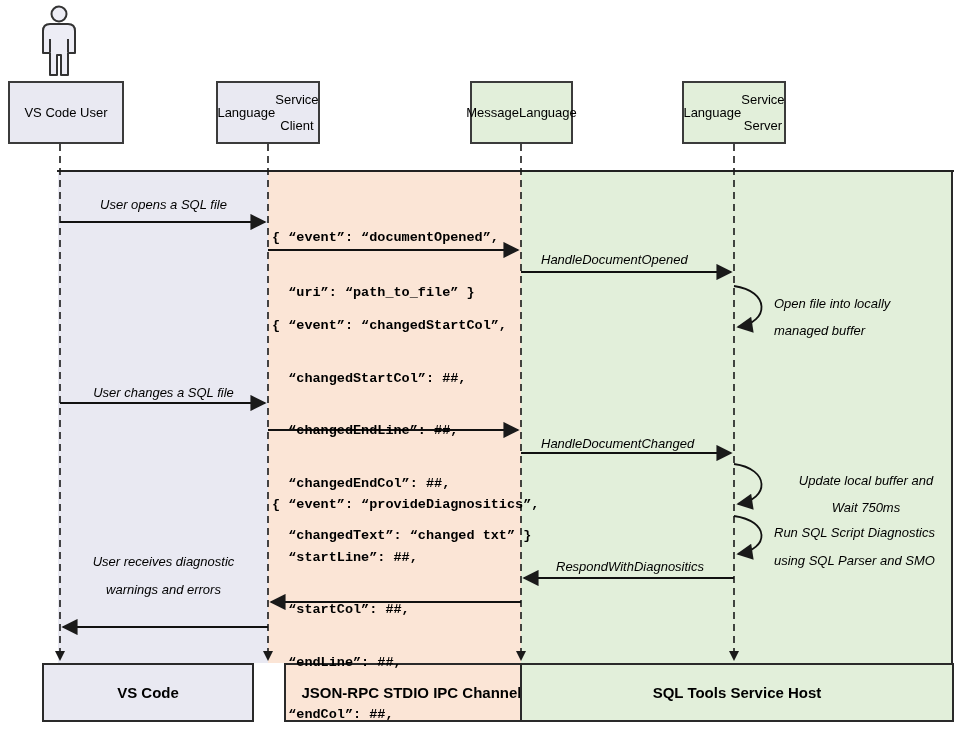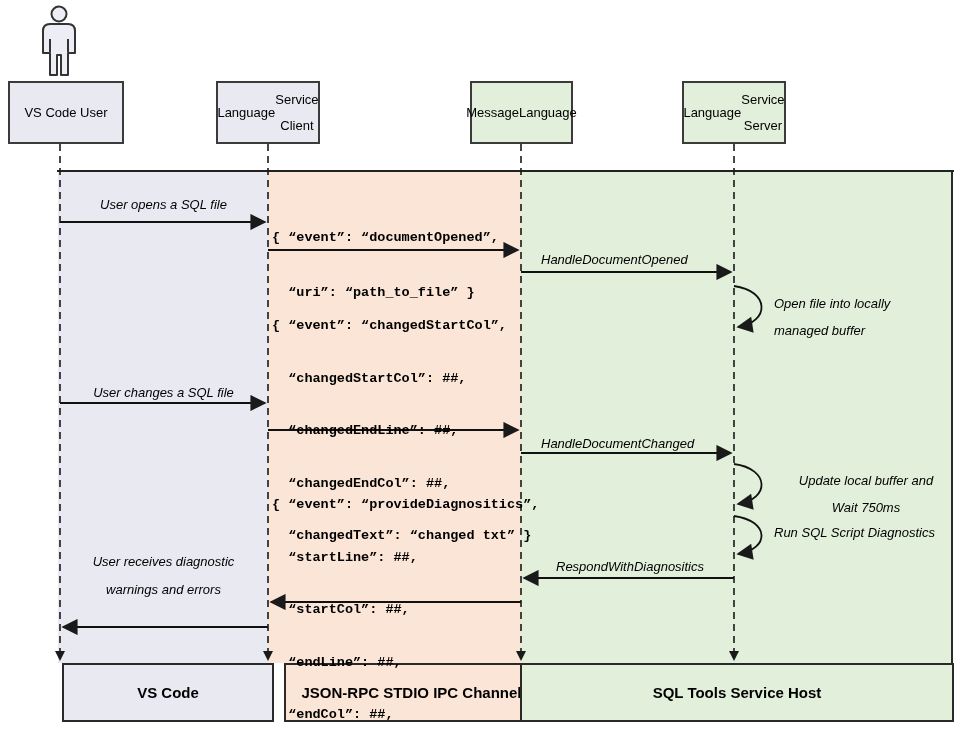--- a/index.html
+++ b/index.html
@@ -18,21 +18,21 @@
   .hdr-box { position:absolute; top:81px; height:63px; box-sizing:border-box;
              border:2px solid #3b3b3b; display:flex; flex-direction:row;
              align-items:center; justify-content:center; text-align:center;
              font-size:13px; line-height:26px; z-index:4; }
   .hdr-lavender { background:var(--lavender,#e9e9f2); }
   .hdr-green    { background:var(--green,#e2efda); }
 
   .footer-box { position:absolute; top:663px; height:59px; box-sizing:border-box;
                 border:2px solid #2a2a2a; display:flex; align-items:center;
                 justify-content:center; font-weight:bold; font-size:15px; z-index:4; }
-  .f-vscode  { left:62px;  width:212px; background:var(--lavender,#e9e9f2); }
+  .f-vscode  { left:42px;  width:212px; background:var(--lavender,#e9e9f2); }
   .f-channel { left:284px; width:255px; background:var(--peach,#fbe5d6); }
   .f-host    { left:520px; width:434px; background:var(--green,#e2efda); }
 
   
   .ilabel { position:absolute; font-style:italic; font-size:13px; z-index:5; white-space:nowrap; }
   .center { text-align:center; white-space:normal; }
   .lh27 { line-height:27px; }
   .lh28 { line-height:28px; }
 
   .code { position:absolute; font-family:"Liberation Mono", monospace; font-size:13.5px;
@@ -126,20 +126,21 @@
 <div class="ilabel lh27" style="left:774px;top:290px;">
   <div>Open file into locally</div>
   <div>managed buffer</div>
 </div>
 <div class="ilabel lh27 center" style="left:772px;top:467px;width:188px;">
   <div>Update local buffer and</div>
   <div>Wait 750ms</div>
 </div>
 <div class="ilabel lh28" style="left:774px;top:519px;">
   <div>Run SQL Script Diagnostics</div>
+  <div>using SQL Parser and SMO</div>
 </div>
 
 <div class="code first" style="left:272px;top:195px;">
   <div class="ln">{ “event”: “documentOpened”,</div>
   <div class="ln">  “uri”: “path_to_file” }</div>
 </div>
 
 <div class="code" style="left:272px;top:285px;">
   <div class="ln">{ “event”: “changedStartCol”,</div>
   <div class="ln">  “changedStartCol”: ##,</div>

